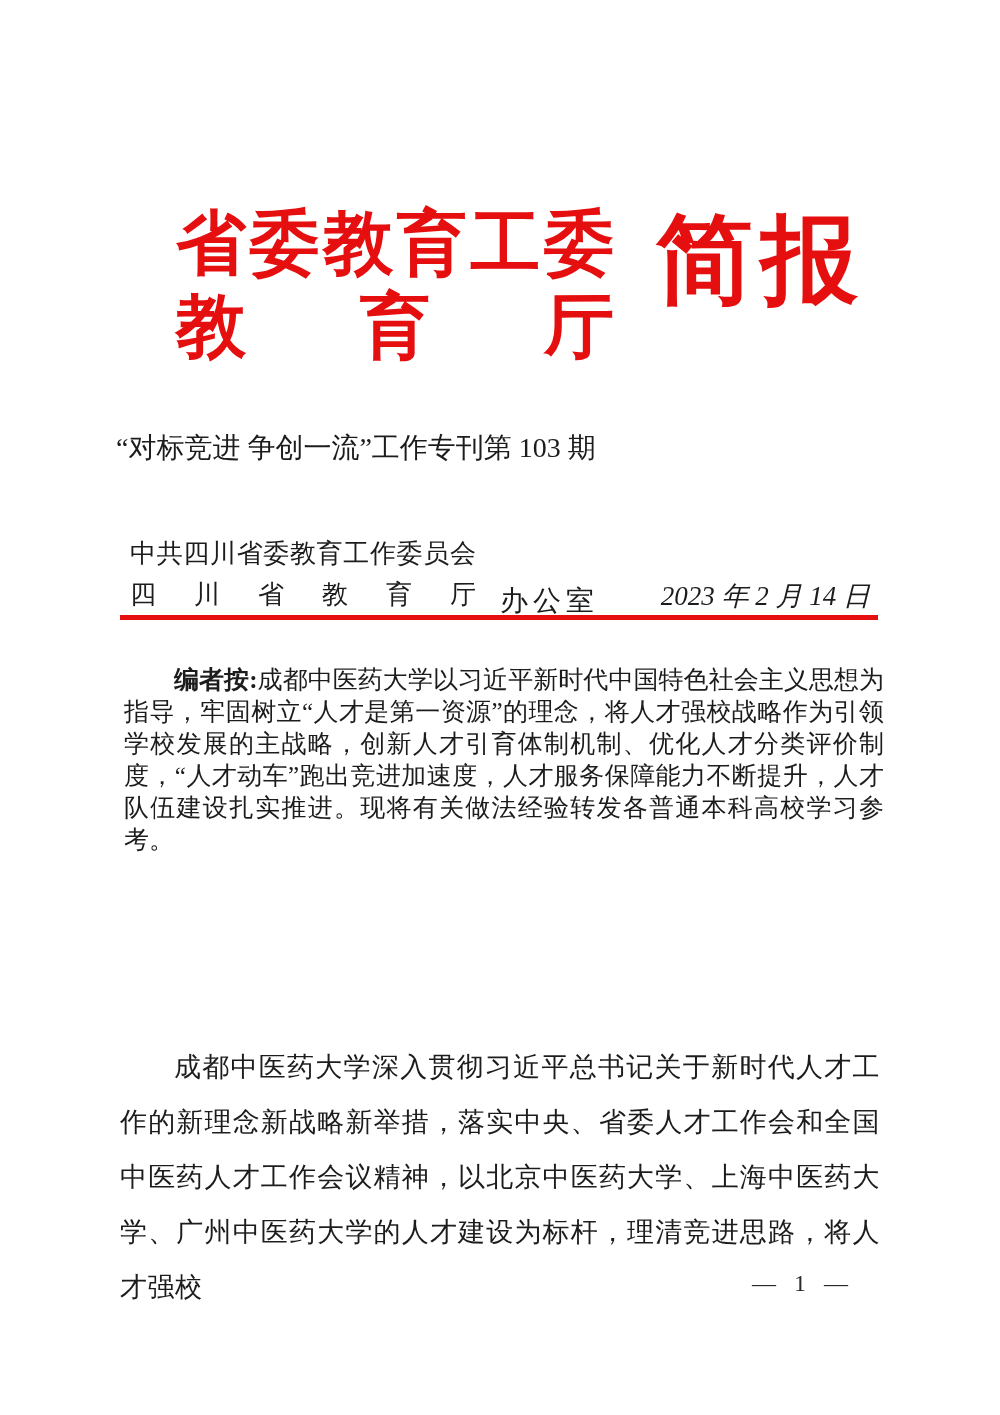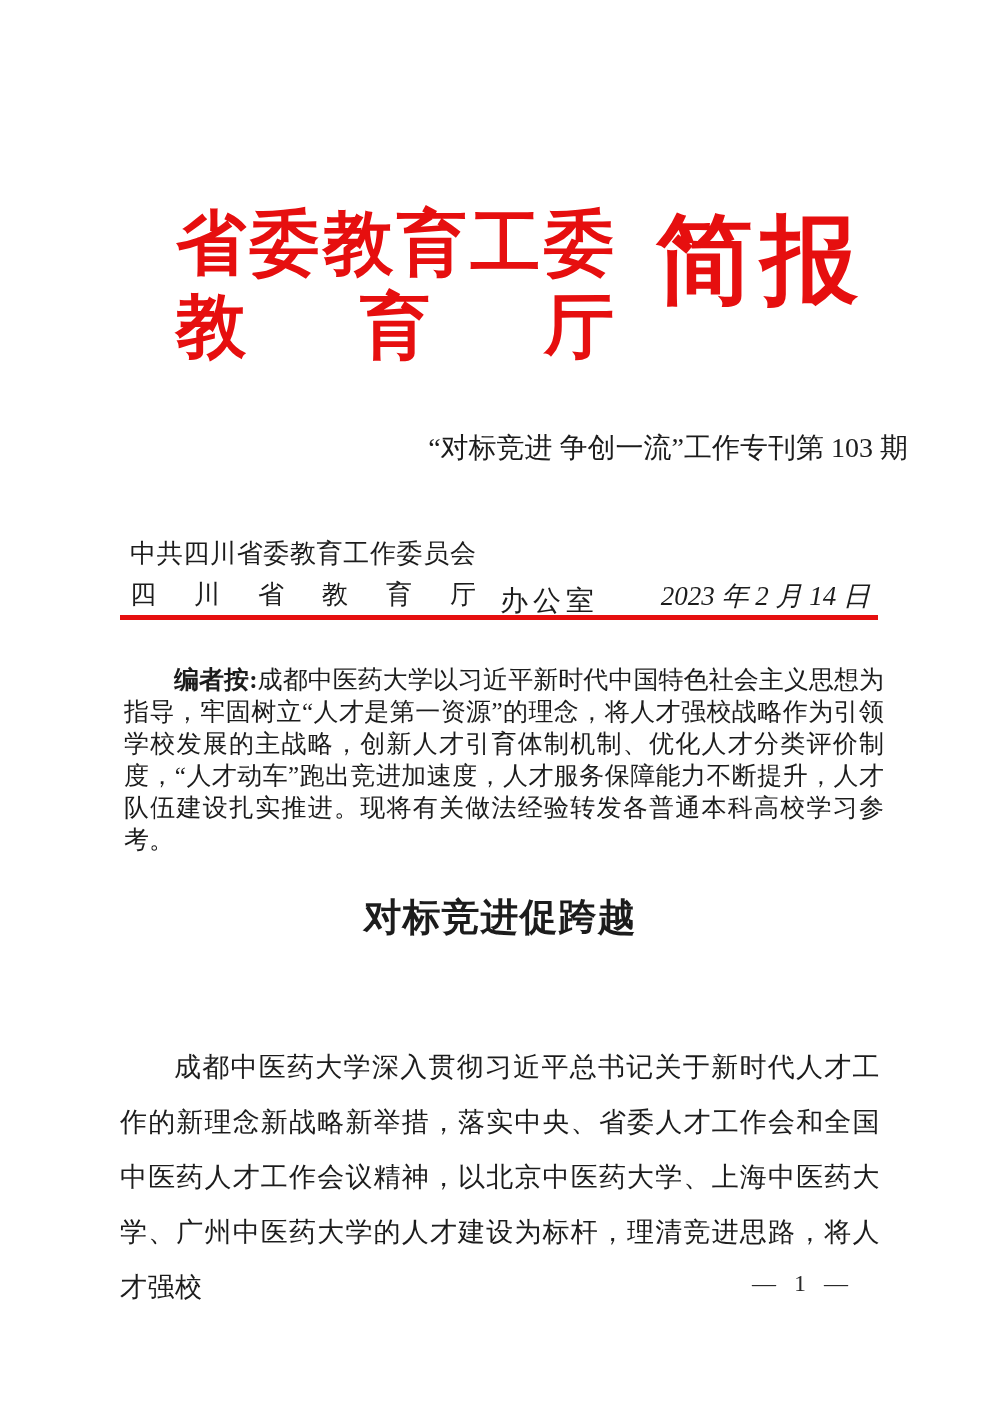--- a/index.html
+++ b/index.html
@@ -34,23 +34,23 @@
     color: var(--accent-red, #e60f0f);
     font-weight: bold;
     font-size: 97px;
     line-height: 1.0;
     letter-spacing: 8px;
     white-space: nowrap;
   }
   
   .issue-line {
     position: absolute;
-    left: 128px; top: 430px;
+    left: 116px; top: 430px;
     width: 780px;
-    text-align: right;
+    text-align: left;
     font-size: 28px;
     line-height: 36px;
     white-space: nowrap;
   }
   
   .sender-org1, .sender-org2 {
     position: absolute;
     left: 130px;
     width: 346px;
     display: flex;
@@ -182,19 +182,18 @@
         <span>厅</span>
       </div>
     <div class="sender-office">办公室</div>
     <div class="sender-date">2023 年 2 月 14 日</div>
   </section>
 
   <div class="red-rule"></div>
 
   <p class="editor-note"><span class="note-label">编者按:</span><span class="note-text">成都中医药大学以习近平新时代中国特色社会主义思想为指导，牢固树立“人才是第一资源”的理念，将人才强校战略作为引领学校发展的主战略，创新人才引育体制机制、优化人才分类评价制度，“人才动车”跑出竞进加速度，人才服务保障能力不断提升，人才队伍建设扎实推进。现将有关做法经验转发各普通本科高校学习参考。</span></p>
 
-  <h1 class="title-1">对标竞进促跨越</h1>
 
   <p class="body-para">成都中医药大学深入贯彻习近平总书记关于新时代人才工作的新理念新战略新举措，落实中央、省委人才工作会和全国中医药人才工作会议精神，以北京中医药大学、上海中医药大学、广州中医药大学的人才建设为标杆，理清竞进思路，将人才强校</p>
 
   <div class="page-number">— 1 —</div>
 
 </div>
 
 </body></html>

